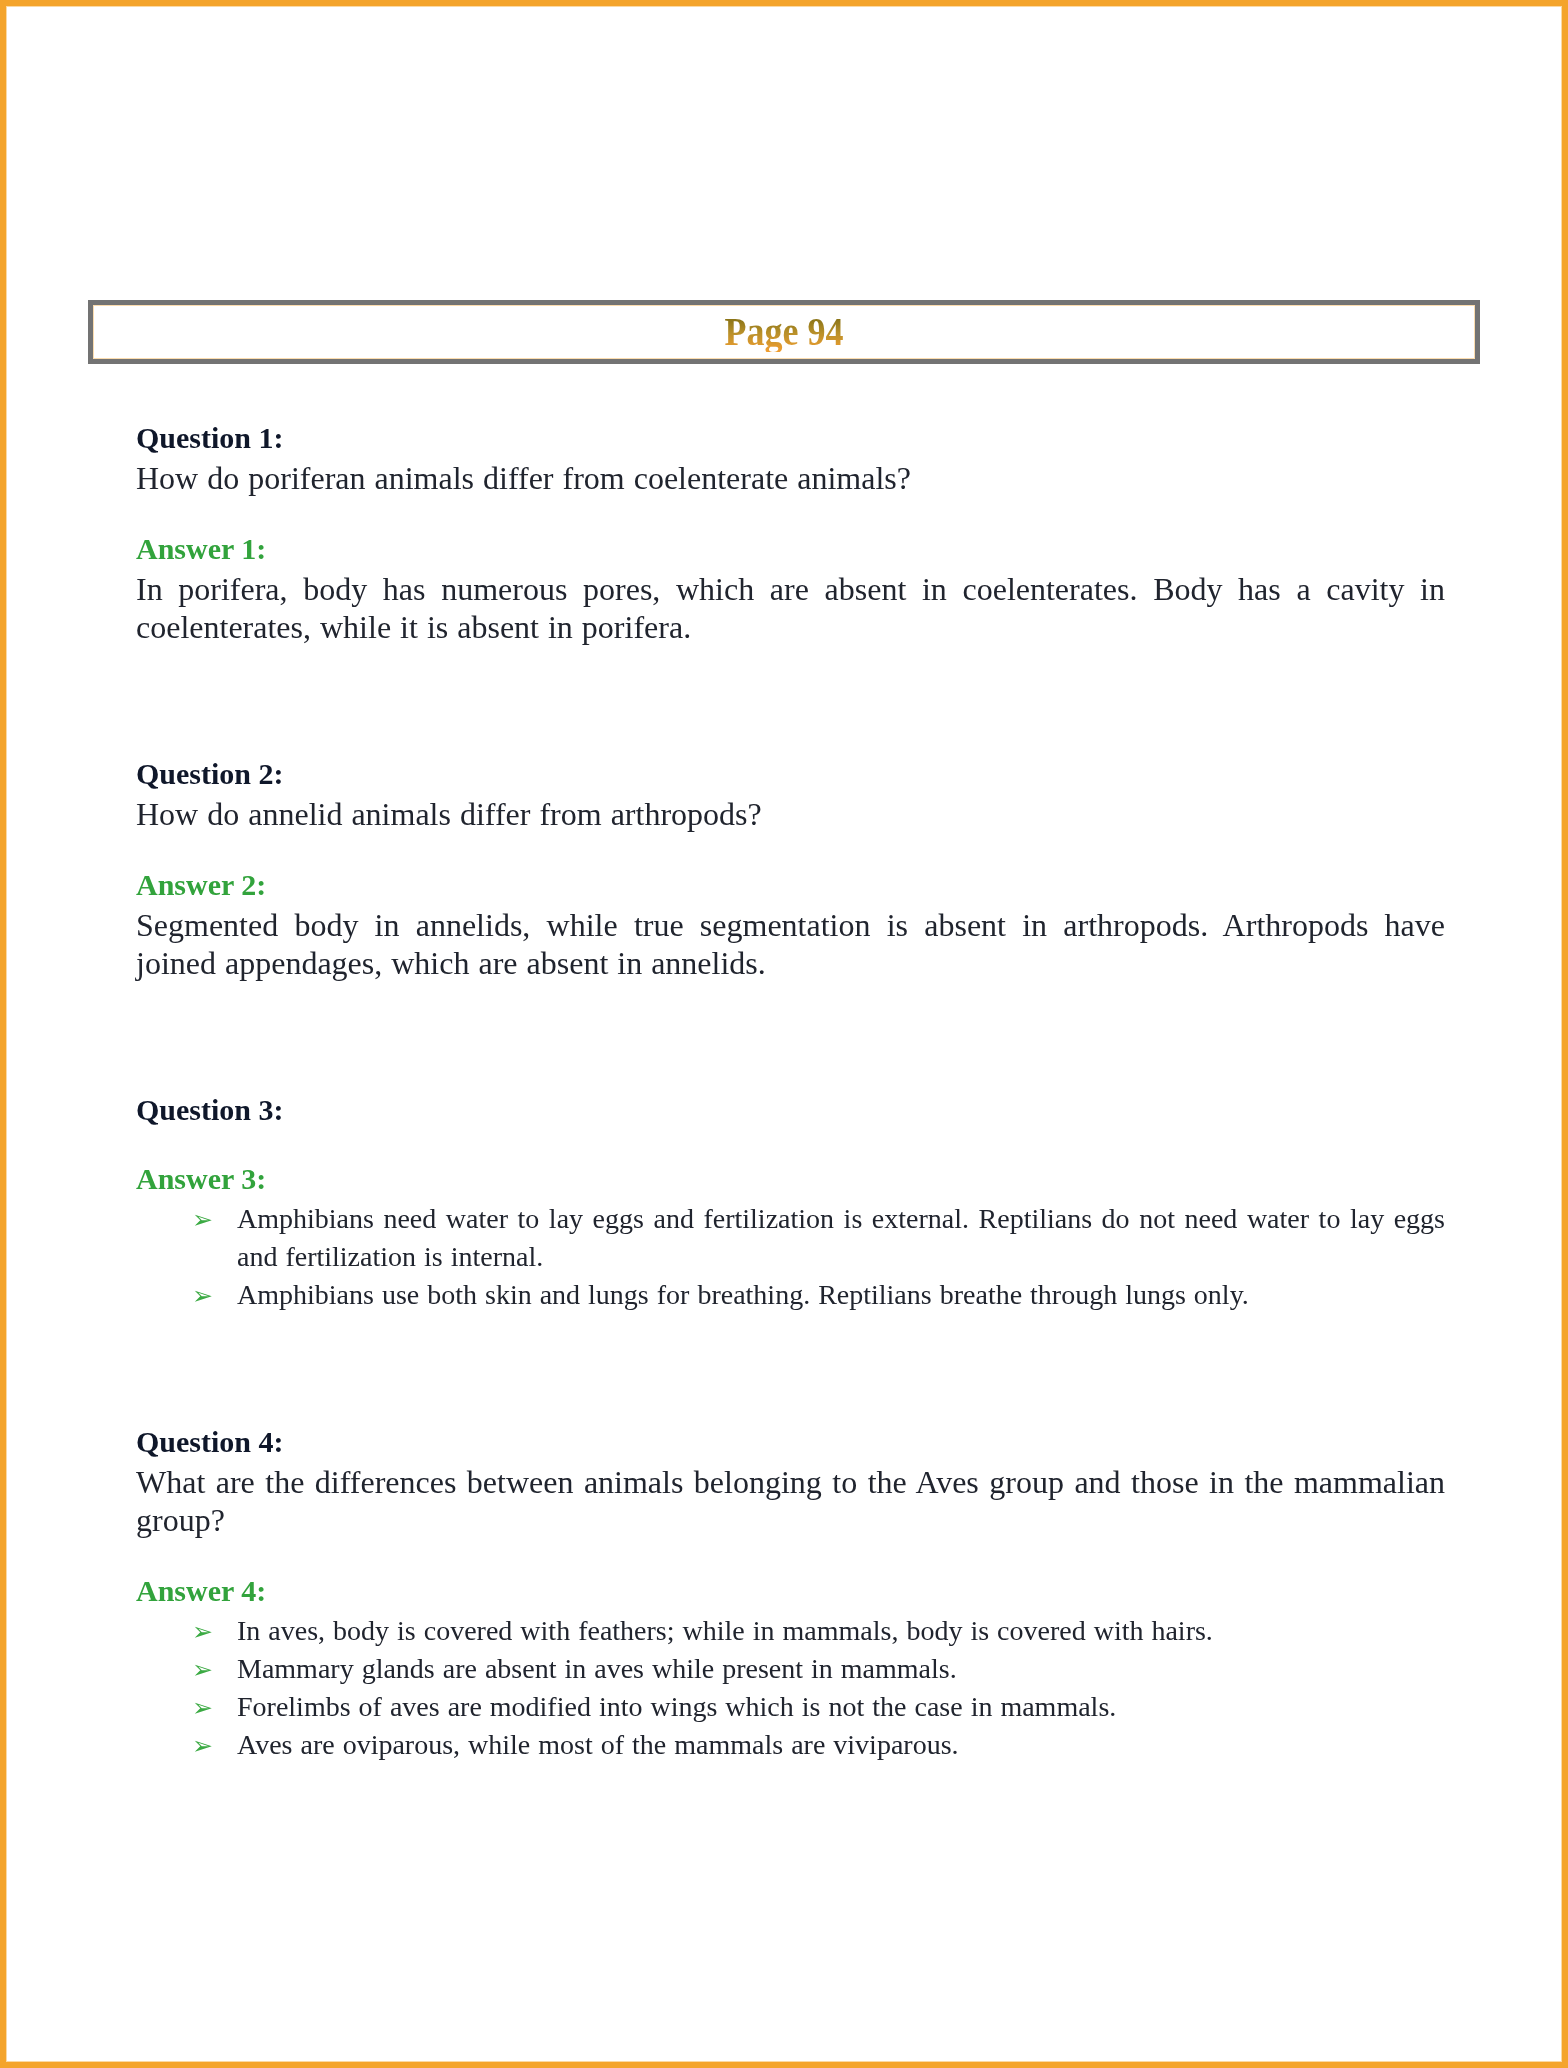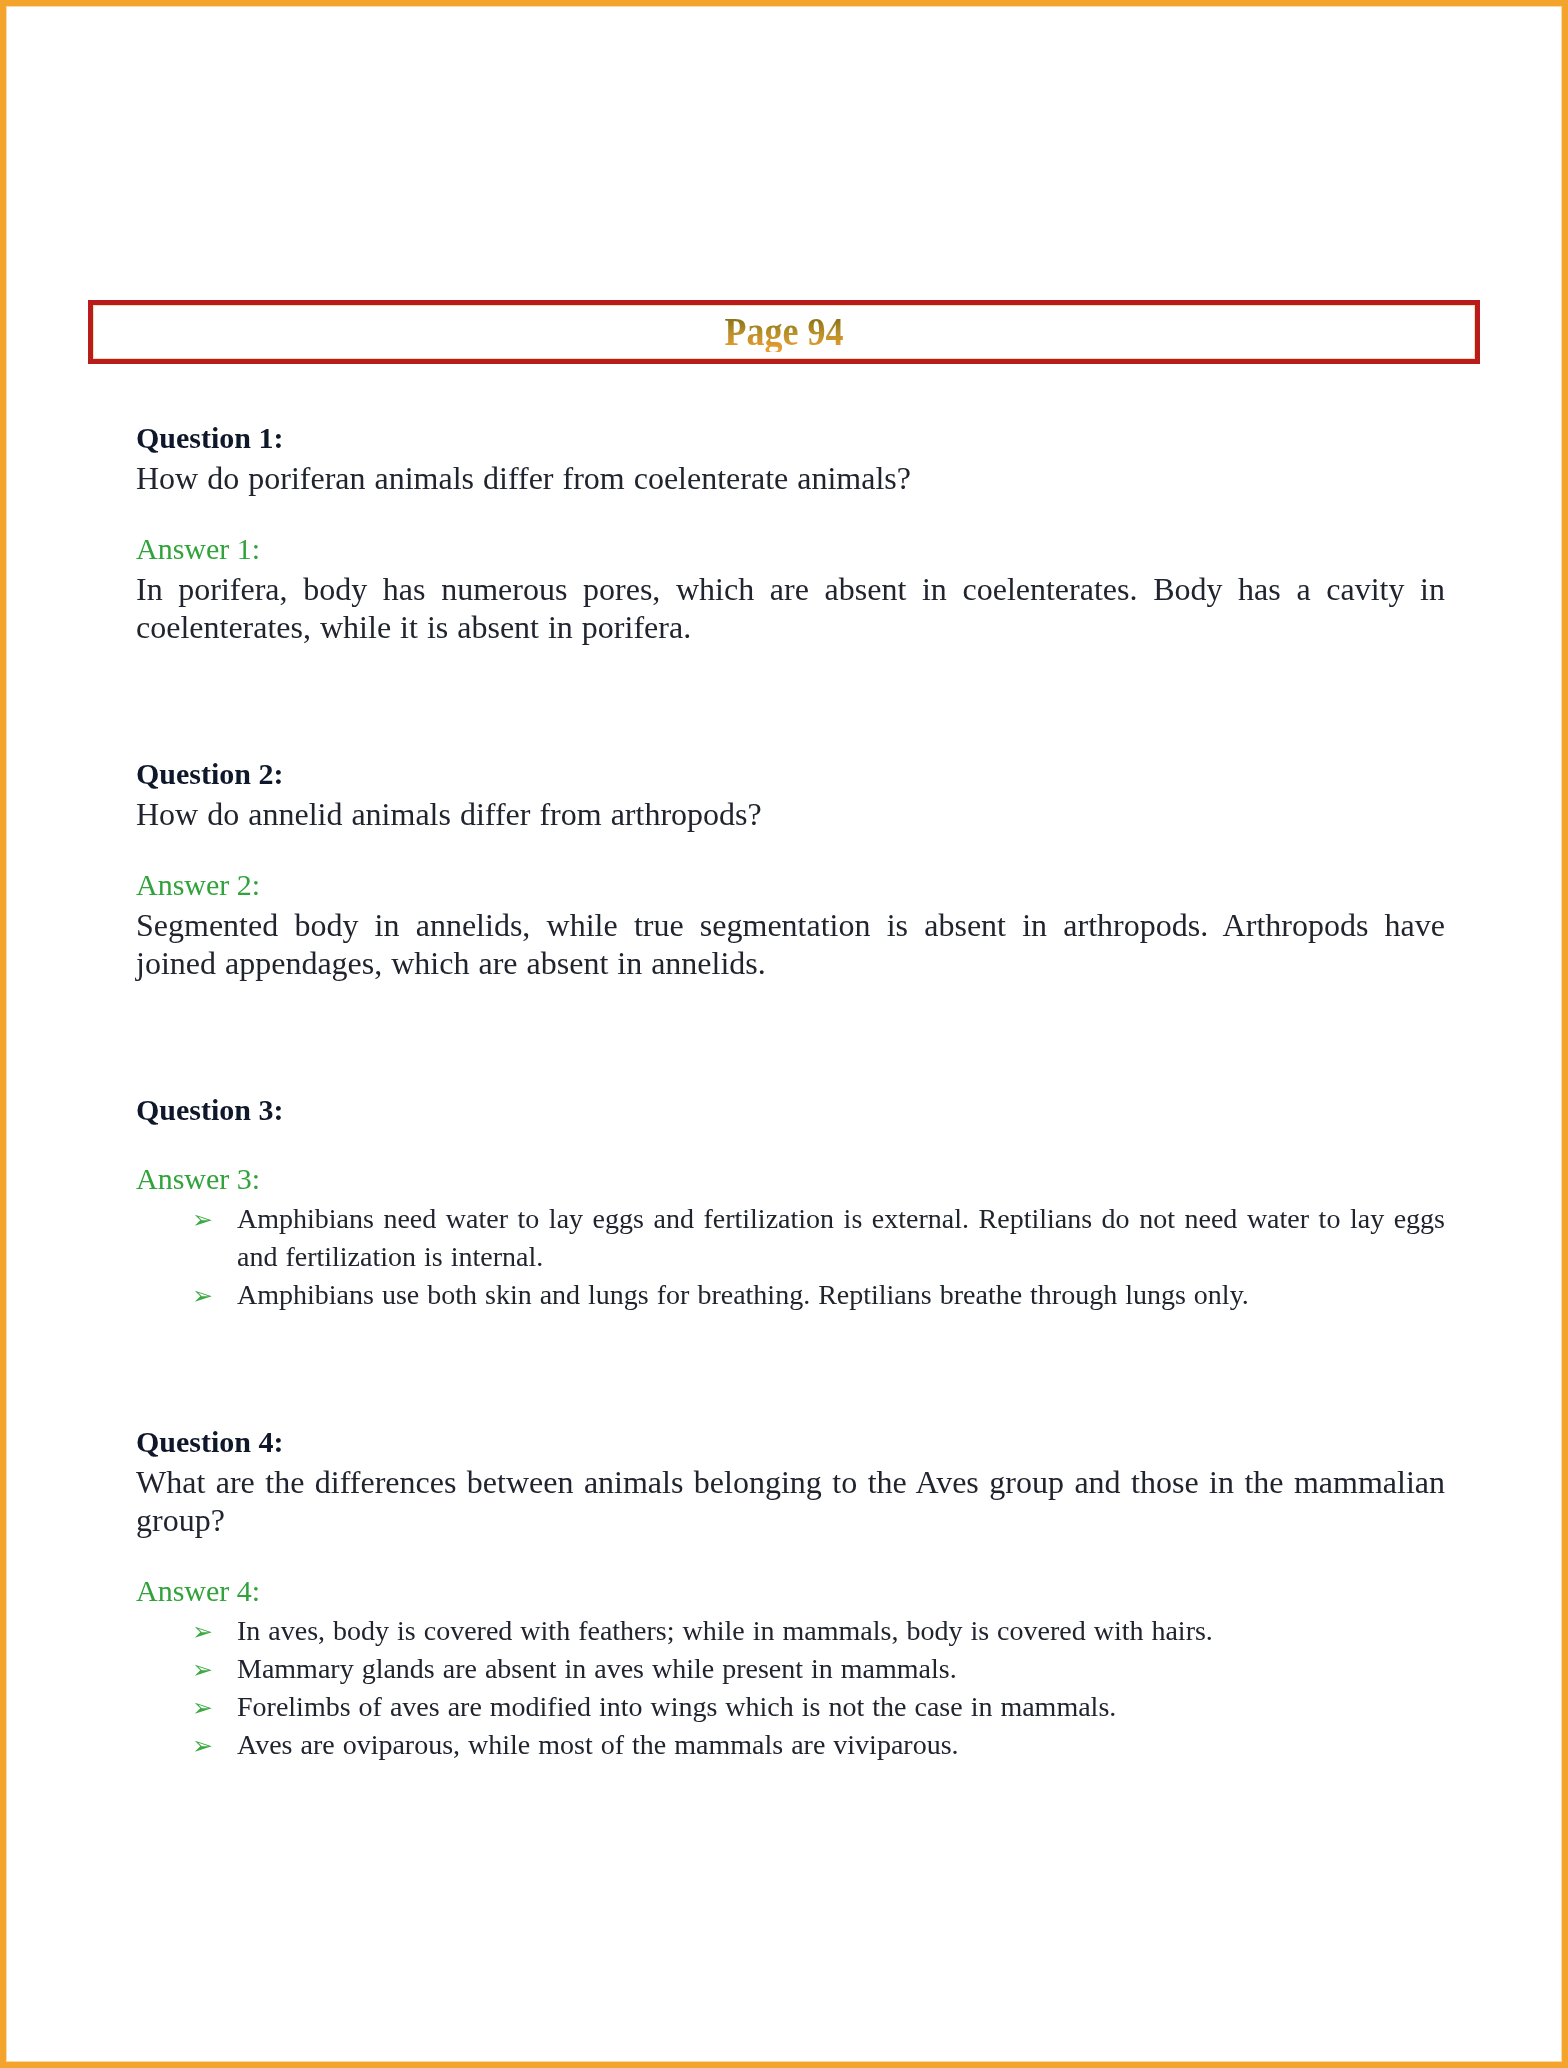--- a/index.html
+++ b/index.html
@@ -12,21 +12,21 @@
     box-shadow: inset 0 0 0 1px #fbd9a4;
     font-family: "Liberation Serif", serif;
     color: #20242E;
     overflow: hidden;
   }
 
   .header-box {
     margin: 294px 82px 0 82px;
     height: 64px;
     box-sizing: border-box;
-    border: 5px solid #b91c1c;
+    border: 5px solid #737373;
     box-shadow: inset 0 0 0 1px #fbdcae;
     background: #ffffff;
     display: flex;
     align-items: center;
     justify-content: center;
   }
   .header-title {
     font-size: 40px;
     font-weight: bold;
     line-height: 1;
@@ -54,21 +54,21 @@
   .q-label {
     color: #0f172a;
     font-size: 30px;
     font-weight: bold;
     line-height: 35px;
     margin: 0 0 4px 0;
   }
   .a-label {
     color: #32A33C;
     font-size: 30px;
-    font-weight: normal;
+    font-weight: bold;
     line-height: 35px;
     margin: 34px 0 4px 0;
   }
   .q-text, .a-text {
     font-size: 32px;
     line-height: 38px;
     margin: 0;
     text-align: justify;
     word-spacing: 1px;
   }

